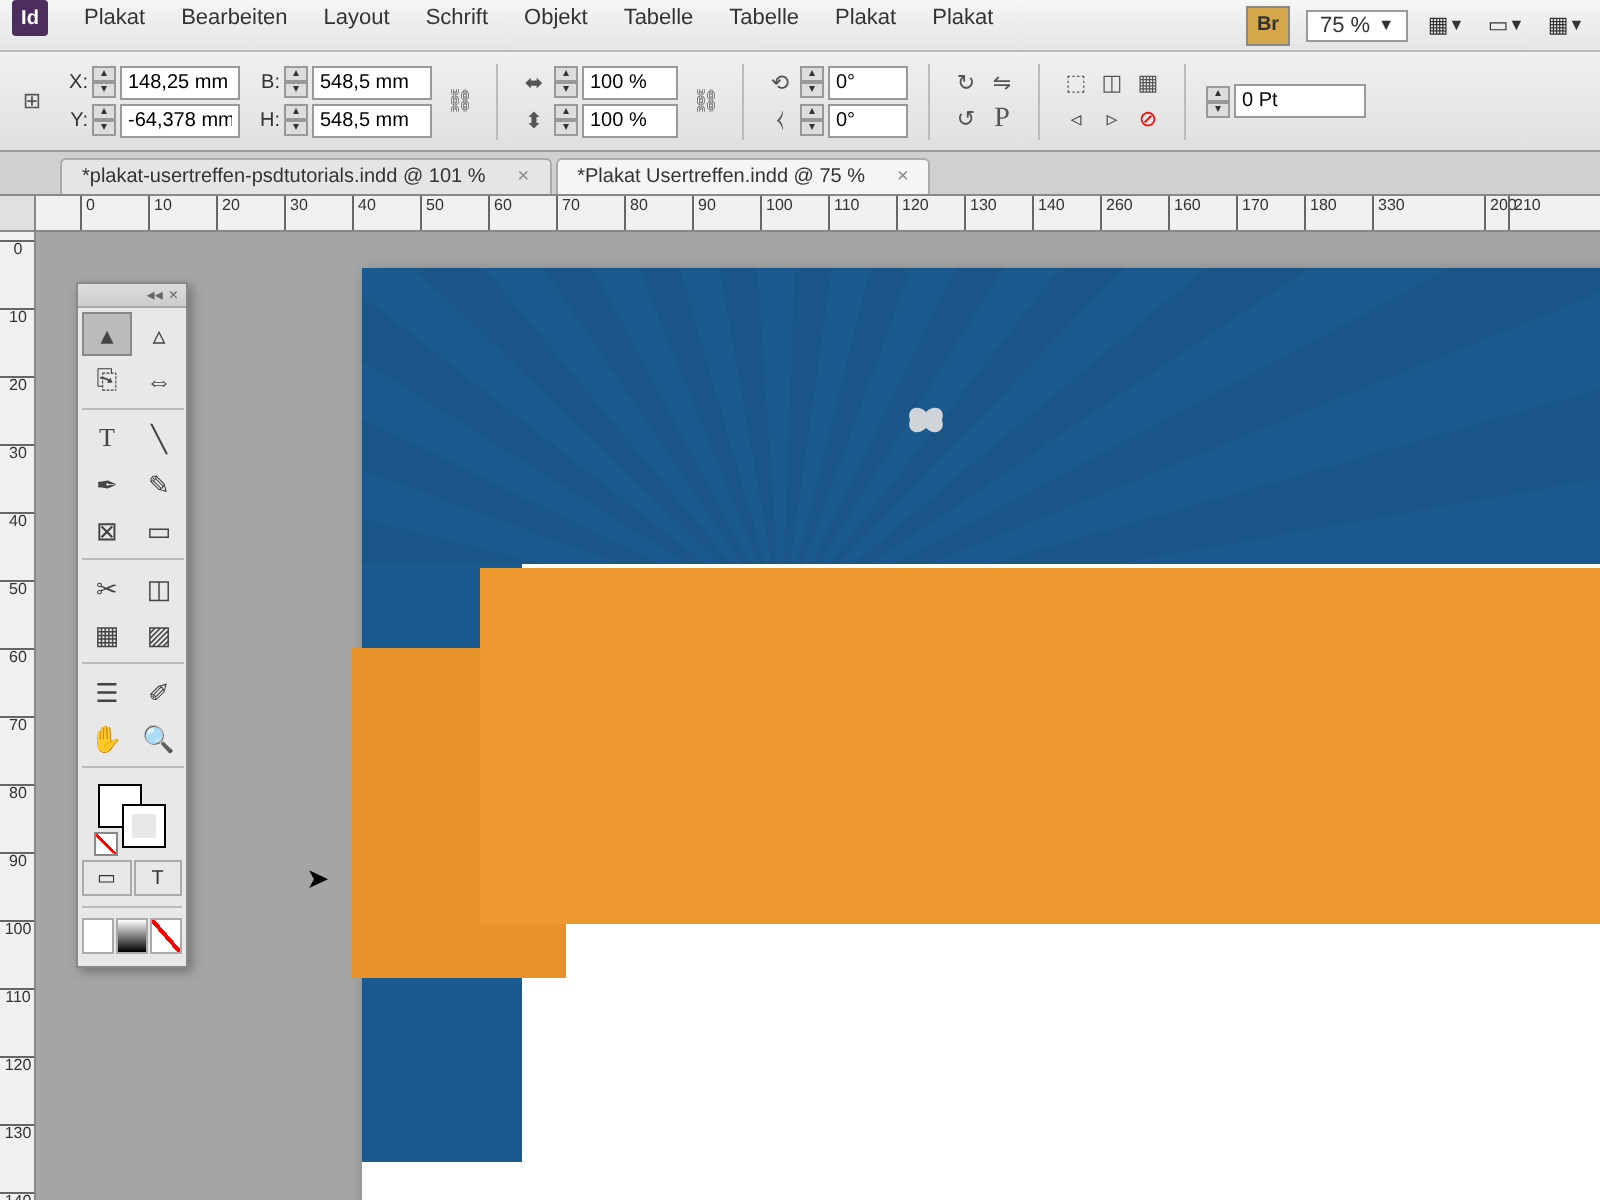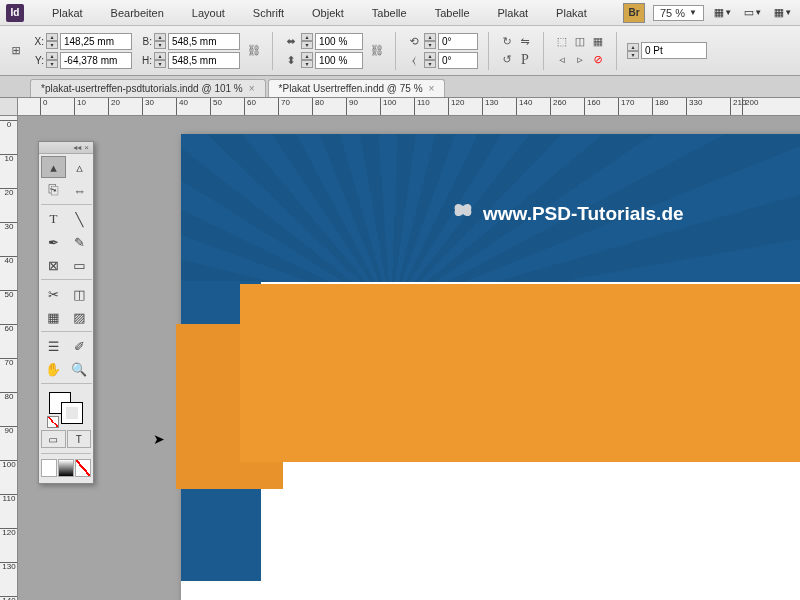--- a/index.html
+++ b/index.html
@@ -1,40 +1,40 @@
 <!DOCTYPE html>
 <html><head>
 <meta charset="utf-8">
 <style>
 * { margin:0; padding:0; box-sizing:border-box; font-family:"Segoe UI",Tahoma,sans-serif; }
 body { background:#a5a5a5; width:800px; height:600px; overflow:hidden; position:relative; font-size:11px; color:#333; }
 
 
-.menubar { background:linear-gradient(#f5f5f5,#e5e5e5); height:26px; display:flex; align-items:center; padding:10px 6px; border-bottom:1px solid #bbb; gap:12px; }
+.menubar { background:linear-gradient(#f5f5f5,#e5e5e5); height:26px; display:flex; padding:0 6px; border-bottom:1px solid #bbb; gap:2px; }
 .app-icon { width:18px; height:18px; background:#4b2e5d; color:#fff; font-weight:bold; font-size:10px; display:flex; align-items:center; justify-content:center; border-radius:2px; margin-right:8px; }
 .menu-item { padding:3px 8px; cursor:default; }
 .menu-right { margin-left:auto; display:flex; align-items:center; gap:8px; }
 .zoom-box { background:#fff; border:1px solid #999; padding:1px 6px; display:flex; align-items:center; gap:4px; }
 .chev { font-size:8px; }
 .icon-btn { width:22px; height:20px; display:flex; align-items:center; justify-content:center; border:1px solid transparent; }
 
 
 .control { background:linear-gradient(#f0f0f0,#e0e0e0); height:50px; border-bottom:1px solid #999; display:flex; align-items:center; padding:4px 8px; gap:6px; }
 .ctrl-group { display:flex; flex-direction:column; gap:2px; }
 .ctrl-row { display:flex; align-items:center; gap:2px; }
 .ctrl-label { font-size:10px; width:14px; text-align:right; }
-.ctrl-input { background:#fff; border:1px solid #999; padding:1px 3px; font-size:10px; width:72px; height:17px; }
+.ctrl-input { background:#fff; border:1px solid #999; padding:1px 3px; font-size:10px; width:60px; height:17px; }
 .ctrl-spin { display:flex; flex-direction:column; }
 .spin-btn { width:12px; height:8px; background:#ddd; border:1px solid #999; font-size:6px; line-height:6px; text-align:center; }
 .divider { width:1px; height:38px; background:#bbb; margin:0 4px; }
 .mini-icon { width:16px; height:16px; display:flex; align-items:center; justify-content:center; font-size:11px; color:#555; }
 
 
 .tabs { background:#d0d0d0; height:22px; display:flex; align-items:flex-end; padding-left:30px; border-bottom:1px solid #888; }
-.tab { background:#e5e5e5; border:1px solid #aaa; border-bottom:none; padding:3px 10px; font-size:10px; margin-right:2px; display:flex; align-items:center; gap:6px; border-radius:3px 3px 0 0; }
+.tab { background:#e5e5e5; border:1px solid #aaa; border-bottom:none; padding:3px 10px; font-size:10px; margin-right:2px; display:flex; align-items:center; gap:16px; border-radius:3px 3px 0 0; }
 .tab.active { background:#f5f5f5; }
 .tab-close { font-size:10px; color:#888; }
 
 
 .workspace { position:absolute; top:98px; left:0; right:0; bottom:0; background:#a5a5a5; }
 .ruler-h { position:absolute; top:0; left:18px; right:0; height:18px; background:#f0f0f0; border-bottom:1px solid #888; overflow:hidden; font-size:8px; }
 .ruler-h .tick { position:absolute; top:0; height:18px; border-left:1px solid #666; padding-left:2px; line-height:10px; }
 .ruler-v { position:absolute; top:18px; left:0; width:18px; bottom:0; background:#f0f0f0; border-right:1px solid #888; overflow:hidden; font-size:8px; }
 .ruler-v .tick { position:absolute; left:0; width:18px; border-top:1px solid #666; text-align:center; line-height:8px; }
 .ruler-corner { position:absolute; top:0; left:0; width:18px; height:18px; background:#e0e0e0; border-right:1px solid #888; border-bottom:1px solid #888; }
@@ -233,21 +233,21 @@
       <div class="tick" style="left: 396px;">110</div>
       <div class="tick" style="left: 430px;">120</div>
       <div class="tick" style="left: 464px;">130</div>
       <div class="tick" style="left: 498px;">140</div>
       <div class="tick" style="left: 532px;">260</div>
       <div class="tick" style="left: 566px;">160</div>
       <div class="tick" style="left: 600px;">170</div>
       <div class="tick" style="left: 634px;">180</div>
       <div class="tick" style="left: 668px;">330</div>
       <div class="tick" style="left: 724px;">200</div>
-      <div class="tick" style="left: 712px;">210</div>
+      <div class="tick" style="left: 736px;">210</div>
     </div>
   <div class="ruler-v" id="rv">
       <div class="tick" style="top: 4px;">0</div>
       <div class="tick" style="top: 38px;">10</div>
       <div class="tick" style="top: 72px;">20</div>
       <div class="tick" style="top: 106px;">30</div>
       <div class="tick" style="top: 140px;">40</div>
       <div class="tick" style="top: 174px;">50</div>
       <div class="tick" style="top: 208px;">60</div>
       <div class="tick" style="top: 242px;">70</div>
@@ -264,21 +264,20 @@
 
     <div class="page" style="left:163px; top:18px; width:700px; height:600px;">
       <div class="page-header" style="height:148px;">
         <div class="rays"></div>
         <div class="page-url" style="left:270px; top:68px;">
           <span class="butterfly">
             <svg viewBox="0 0 24 24">
                 <path fill="#d0d4d8" d="M12 4 C8 0 2 2 4 8 C2 14 8 16 12 12 C16 16 22 14 20 8 C22 2 16 0 12 4 Z"></path>
               </svg>
           </span>
-          <span>www.PSD-Tutorials.de</span>
         </div>
       </div>
       <div style="position:absolute;top:148px;left:0;right:0;height:300px;background:#fff"></div>
     </div>
 
     <div style="position:absolute;left:163px;top:165px;width:80px;height:300px;background:#1a5a8e"></div>
 
     <div class="orange-1" style="left:158px; top:208px; width:107px; height:165px;"></div>
     <div class="orange-2" style="left:222px; top:168px; width:560px; height:178px;"></div>
 

